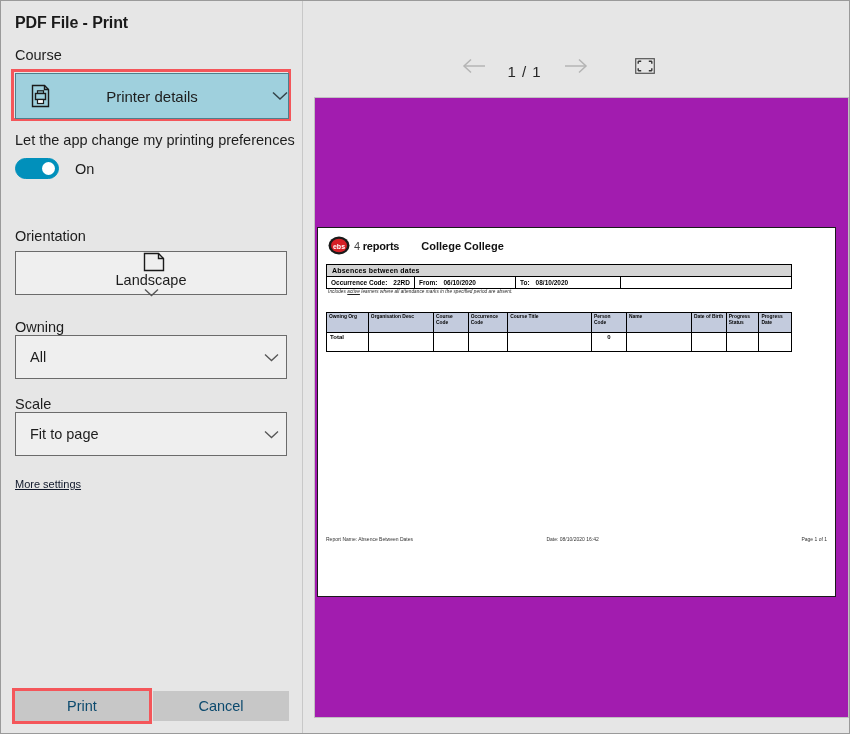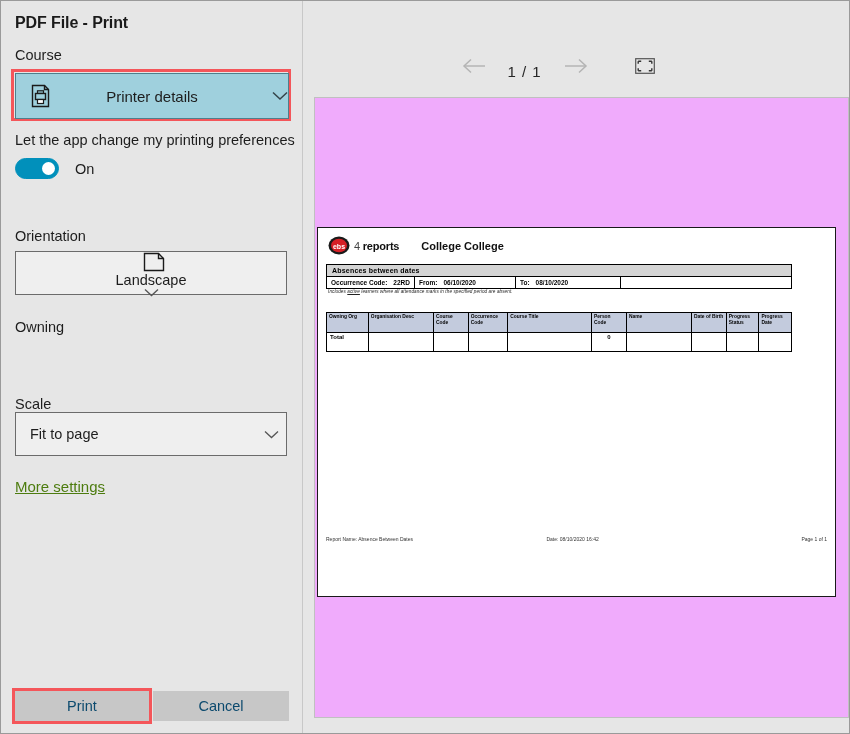--- a/index.html
+++ b/index.html
@@ -134,22 +134,22 @@
   .toggle-state {
     margin-left: 16px;
     font-size: 14.5px;
     color: #1d1d1d;
   }
 
   .link {
     position: absolute;
     left: 14px;
     top: 477px;
-    font-size: 15px;
-    color: #4d7c0f;
+    font-size: 11px;
+    color: #0f172a;
     text-decoration: underline;
     cursor: pointer;
   }
 
   
   .btn-row {
     position: absolute;
     left: 0;
     top: 683px;
     width: 302px;
@@ -237,21 +237,21 @@
     margin-left: 24px;
     cursor: default;
   }
 
   .preview-pane {
     position: absolute;
     left: 313px;
     top: 96px;
     width: 535px;
     height: 621px;
-    background: #f0abfc;
+    background: #a21caf;
     border: 1px solid #c0c0c0;
     box-sizing: border-box;
     overflow: hidden;
   }
 
   
   .page {
     position: absolute;
     left: 2px;
     top: 129px;
@@ -430,20 +430,28 @@
       </span>
       <span class="combo-text">Landscape</span>
       <span class="chev">
         <svg width="15" height="9" viewBox="0 0 15 9">
             <polyline points="1,1.5 7.5,7.5 14,1.5" fill="none" stroke="#555" stroke-width="1.3"></polyline>
           </svg>
       </span>
     </div>
 
     <div class="field-label" style="top:318px;">Owning</div>
+    <div class="combo" style="top:334px;">
+      <span class="combo-text" style="padding-left:14px;">All</span>
+      <span class="chev">
+        <svg width="15" height="9" viewBox="0 0 15 9">
+            <polyline points="1,1.5 7.5,7.5 14,1.5" fill="none" stroke="#555" stroke-width="1.3"></polyline>
+          </svg>
+      </span>
+    </div>
 
     <div class="field-label" style="top:395px;">Scale</div>
     <div class="combo" style="top:411px;">
       <span class="combo-text" style="padding-left:14px;">Fit to page</span>
       <span class="chev">
         <svg width="15" height="9" viewBox="0 0 15 9">
             <polyline points="1,1.5 7.5,7.5 14,1.5" fill="none" stroke="#555" stroke-width="1.3"></polyline>
           </svg>
       </span>
     </div>

